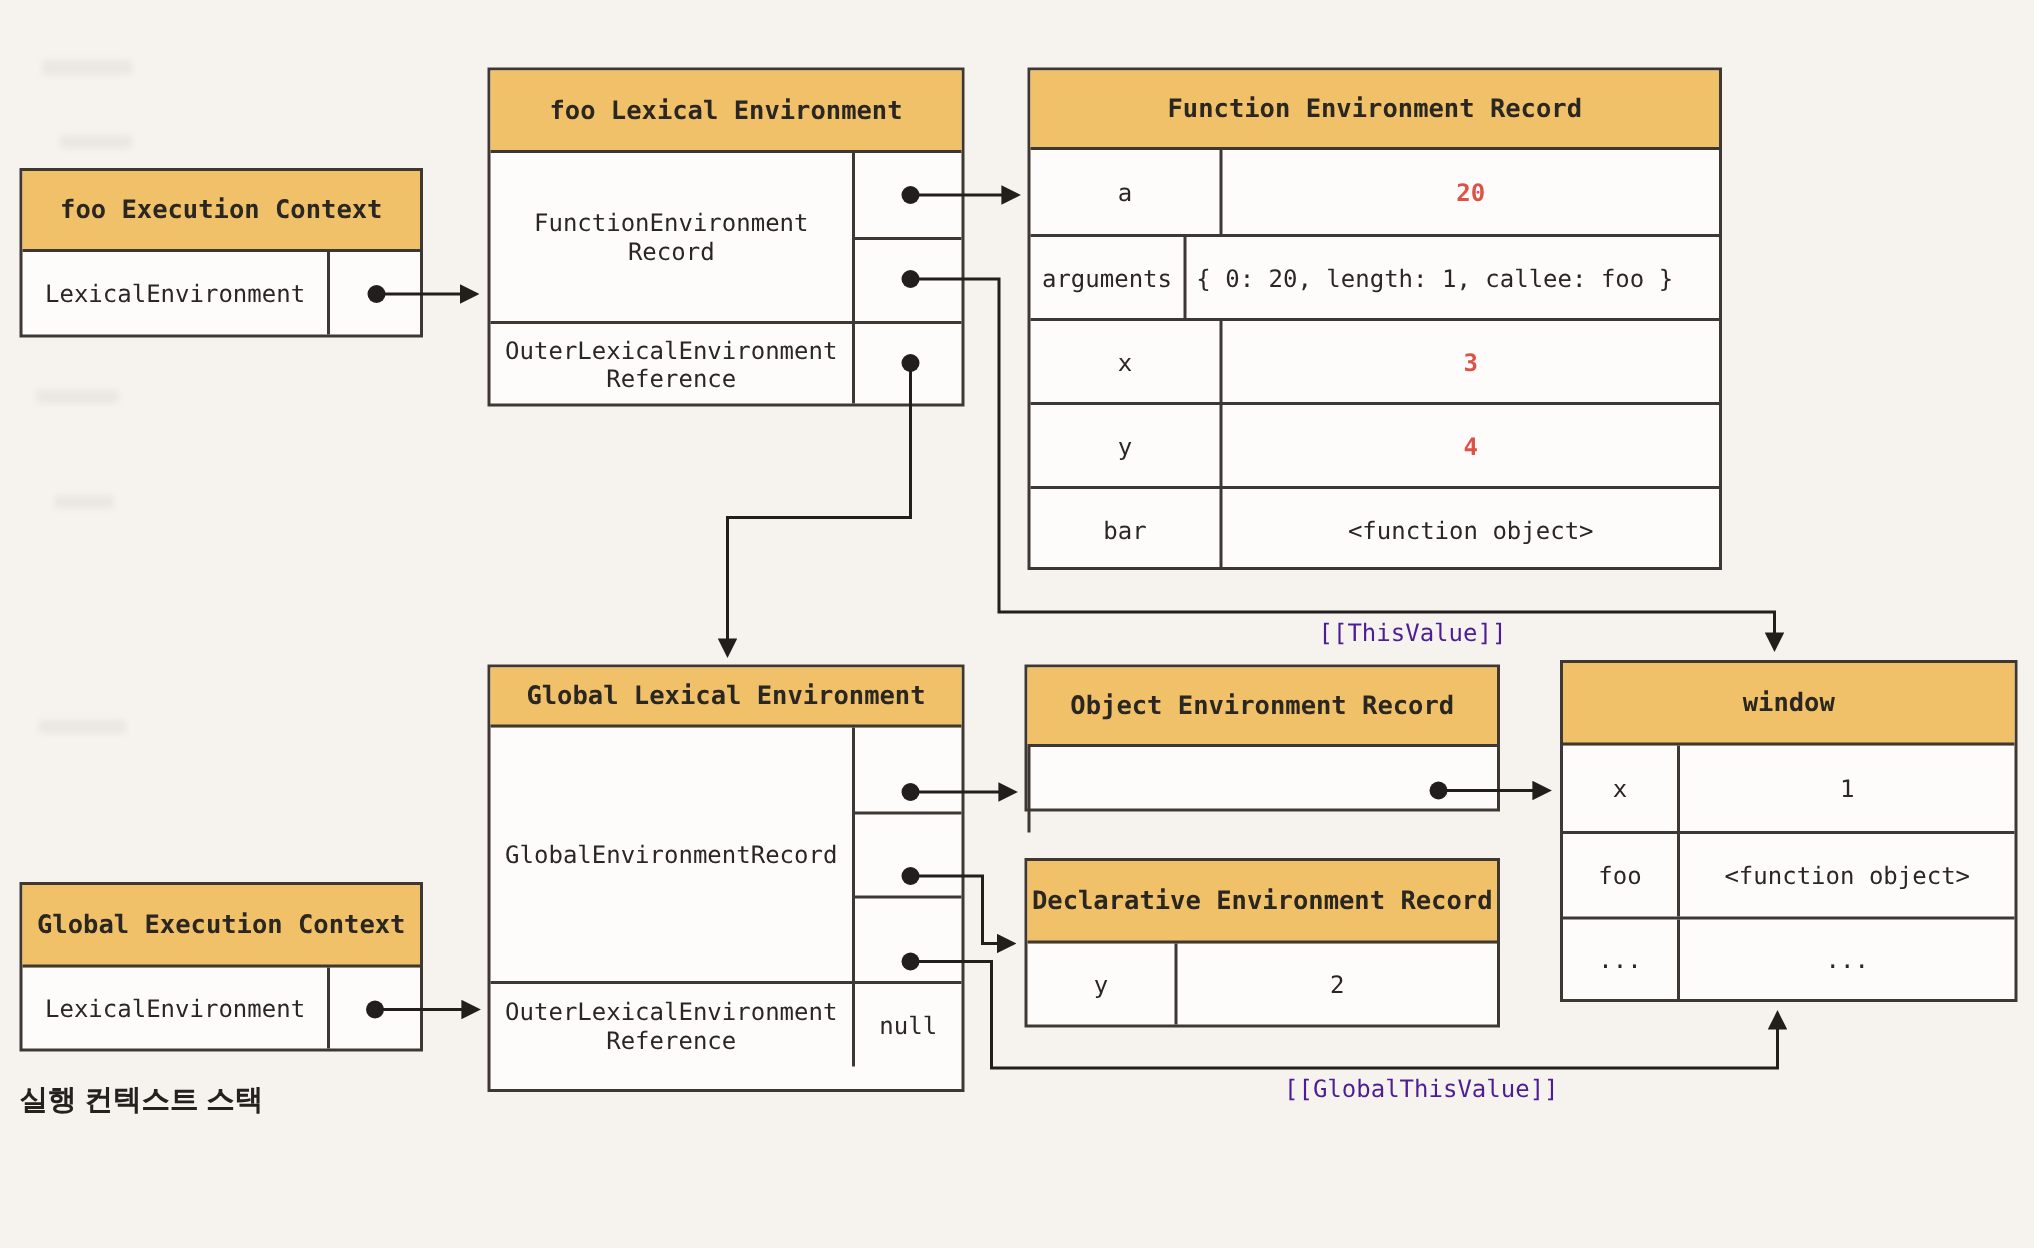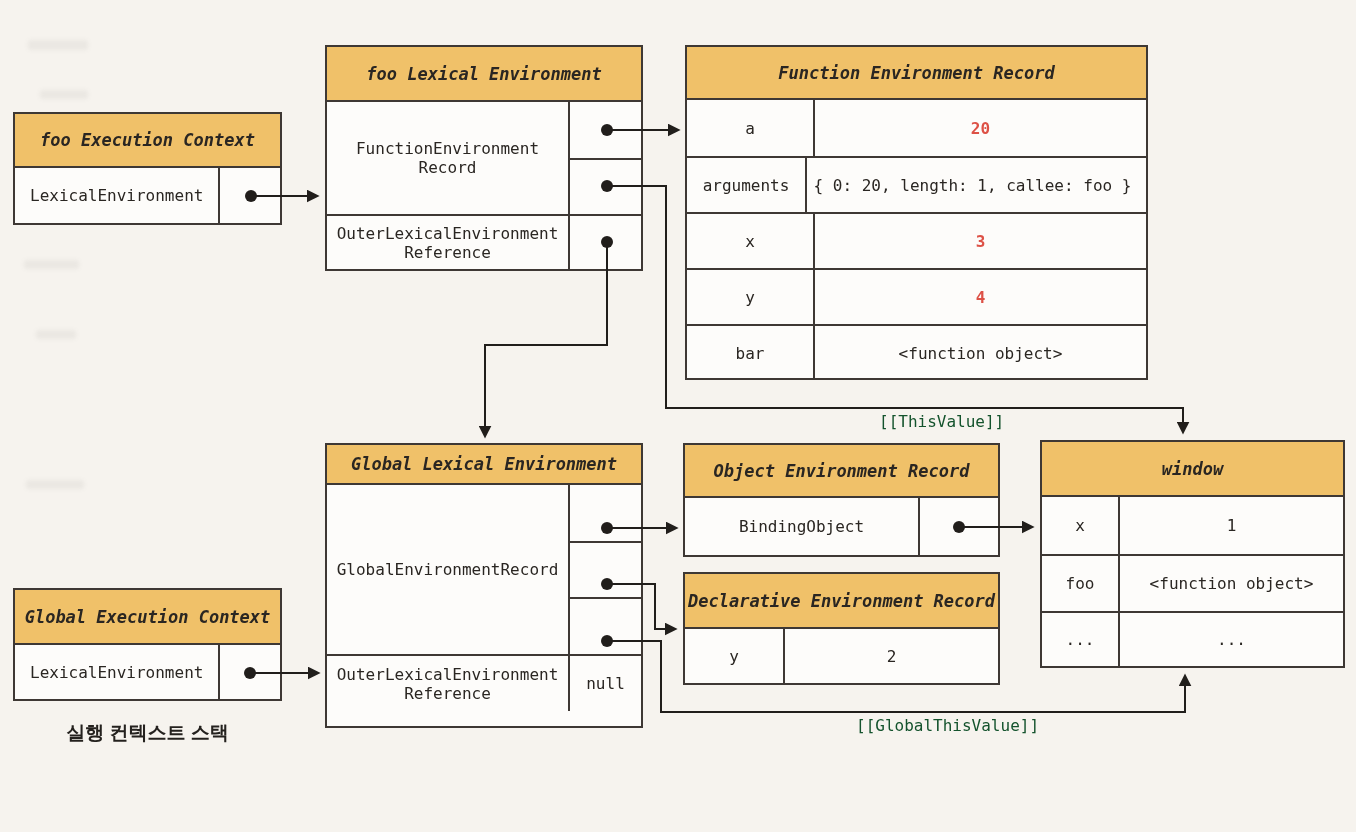--- a/index.html
+++ b/index.html
@@ -6,39 +6,39 @@
   #canvas {
     position:relative; width:1356px; height:832px;
     background:#f6f3ee; overflow:hidden;
     font-family:"DejaVu Sans Mono","Liberation Mono",monospace;
     color:#2a2622;
   }
   .box { position:absolute; background:#fdfcfa; border:2px solid #3e3834; box-sizing:border-box; }
   .hdr {
     background:#f0c169; border-bottom:2px solid #3e3834;
     display:flex; align-items:center; justify-content:center;
-    font-weight:bold; font-size:17px; white-space:nowrap; box-sizing:border-box;font-style:italic;
+    font-weight:bold; font-size:17px; white-space:nowrap; box-sizing:border-box;
   }
   .row { display:flex; box-sizing:border-box; }
   .row + .row { border-top:2px solid #3e3834; }
   .cell {
     display:flex; align-items:center; justify-content:center;
     box-sizing:border-box; font-size:16px; white-space:pre-line; text-align:center;
   }
   .cell.left { justify-content:flex-start; padding-left:15px; text-align:left; }
   .vline { border-left:2px solid #3e3834; }
   .subcol { display:flex; flex-direction:column; box-sizing:border-box; }
   .subcell { box-sizing:border-box; }
   .subcell + .subcell { border-top:2px solid #3e3834; }
   .red { color:#dd5146; font-weight:bold; }
   .overlay { position:absolute; left:0; top:0; z-index:5; pointer-events:none; }
-  .anno { position:absolute; font-size:16px; z-index:6; color:#14532d; }
+  .anno { position:absolute; font-size:16px; z-index:6; color:#4c1d95; }
   .stack-label {
     position:absolute; font-family:"Liberation Sans","DejaVu Sans",sans-serif;
-    font-weight:bold; font-size:19px; color:#24211e; text-align:center;
+    font-weight:bold; font-size:19px; color:#24211e; text-align:left;
   }
   .caption {
     position:absolute; left:0; top:784px; width:100%;
     text-align:center; font-family:"Liberation Sans","DejaVu Sans",sans-serif;
     font-size:19px; color:#3f3b36;
   }
   .caption .num { color:#96cdec; margin-right:10px; }
   .artifact { position:absolute; background:#8a877f; opacity:0.10; filter:blur(2px); border-radius:2px; }
 </style>
 </head>
@@ -77,21 +77,21 @@
     </div>
   </div>
 
   <div class="box" style="left:685px;top:45px;width:463px;height:335px">
     <div class="hdr" style="height:53px">Function Environment Record</div>
     <div class="row" style="height:56px">
       <div class="cell" style="width:126px">a</div>
       <div class="cell vline red" style="width:333px">20</div>
     </div>
     <div class="row" style="height:56px">
-      <div class="cell" style="width:118px">arguments</div>
+      <div class="cell" style="width:102px">arguments</div>
       <div class="cell vline" style="width:333px">{ 0: 20, length: 1, callee: foo }</div>
     </div>
     <div class="row" style="height:56px">
       <div class="cell" style="width:126px">x</div>
       <div class="cell vline red" style="width:333px">3</div>
     </div>
     <div class="row" style="height:56px">
       <div class="cell" style="width:126px">y</div>
       <div class="cell vline red" style="width:333px">4</div>
     </div>
@@ -111,24 +111,23 @@
         <div class="subcell" style="height:53px"></div>
       </div>
     </div>
     <div class="row" style="height:57px">
       <div class="cell" style="width:241px">OuterLexicalEnvironment
 Reference</div>
       <div class="cell vline" style="width:73px">null</div>
     </div>
   </div>
 
-  <div class="box" style="left:683px;top:443px;width:317px;height:114px">
+  <div class="box" style="left:683px;top:443px;width:317px;height:98px">
     <div class="hdr" style="height:53px">Object Environment Record</div>
     <div class="row" style="height:57px">
-      <div class="cell" style="width:233px">BindingObject</div>
       <div class="cell vline" style="width:80px"></div>
     </div>
   </div>
 
   <div class="box" style="left:683px;top:572px;width:317px;height:113px">
     <div class="hdr" style="height:55px">Declarative Environment Record</div>
     <div class="row" style="height:54px">
       <div class="cell" style="width:98px">y</div>
       <div class="cell vline" style="width:215px">2</div>
     </div>

